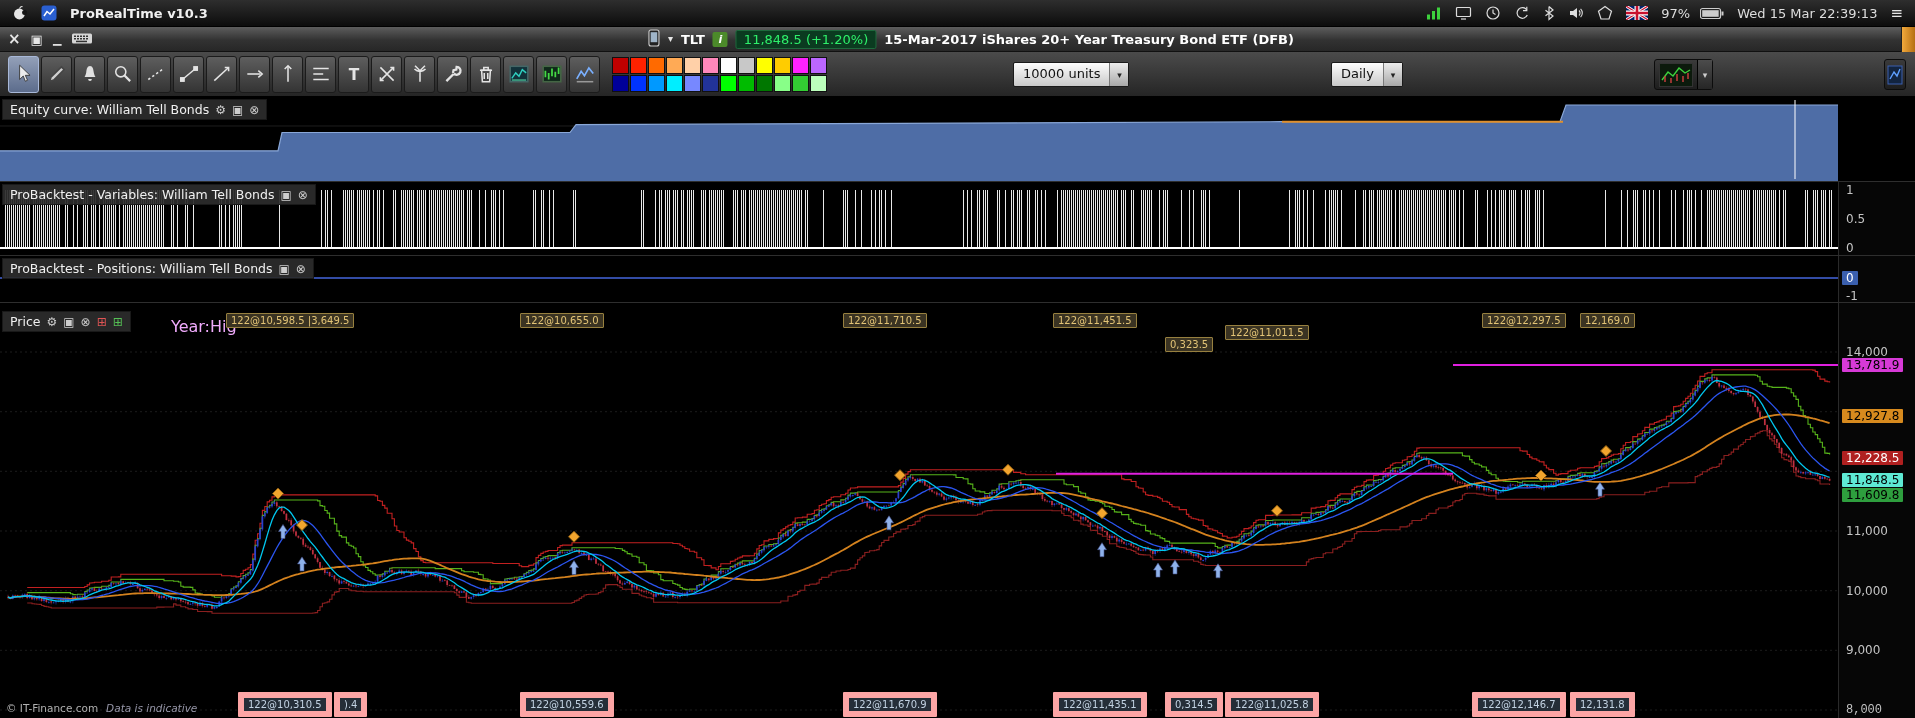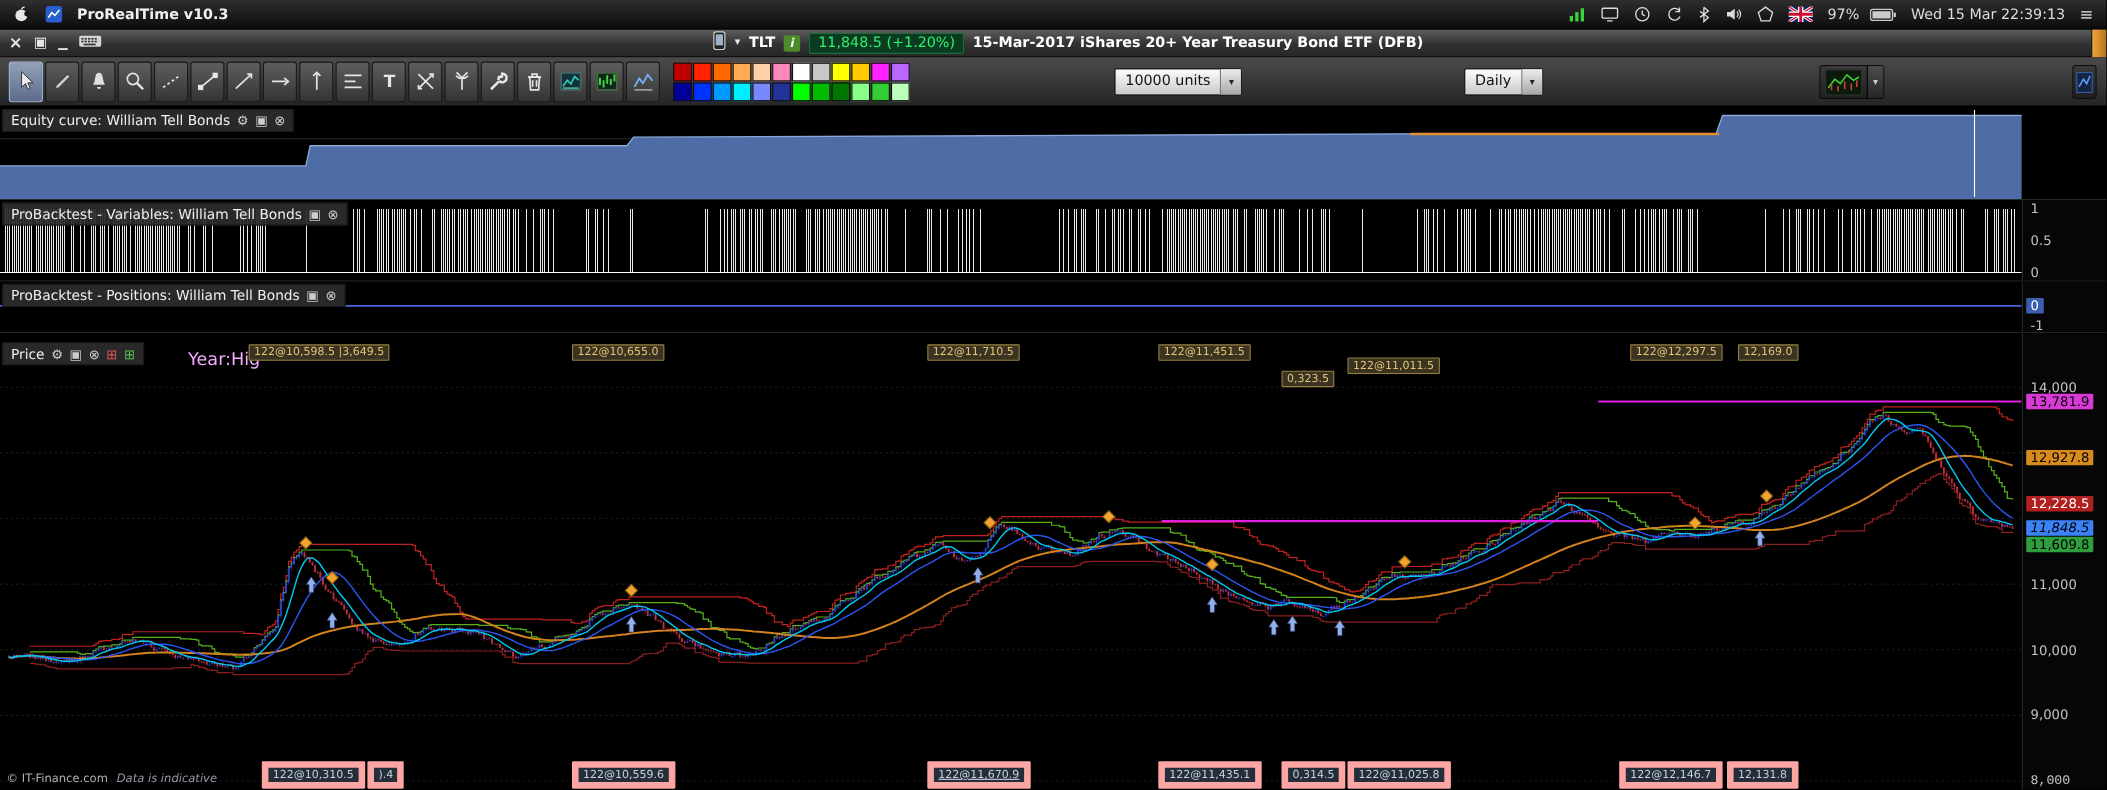--- a/index.html
+++ b/index.html
@@ -434,37 +434,37 @@
   </div>
   <span class="year-label">Year:Hig</span>
   <div class="copyright">
     <span>© IT-Finance.com</span><span class="indic">Data is indicative</span>
   </div>
   <div class="axis">
       <div class="axis-label" style="top: 49px;">14,000</div>
       <div class="axis-label" style="top: 62.0131px; background: rgb(215, 58, 215); color: rgb(0, 0, 0);">13,781.9</div>
       <div class="axis-label" style="top: 112.974px; background: rgb(215, 138, 30); color: rgb(0, 0, 0);">12,927.8</div>
       <div class="axis-label" style="top: 154.698px; background: rgb(176, 32, 32); color: rgb(255, 255, 255);">12,228.5</div>
-      <div class="axis-label" style="top: 177.371px; background: #3b82f6; color: rgb(0, 0, 0); font-style: italic;">11,848.5</div>
+      <div class="axis-label" style="top: 177.371px; background: #5eead4; color: rgb(0, 0, 0);">11,848.5</div>
       <div class="axis-label" style="top: 191.613px; background: rgb(46, 158, 62); color: rgb(0, 0, 0);">11,609.8</div>
       <div class="axis-label" style="top: 227.998px;">11,000</div>
       <div class="axis-label" style="top: 287.663px;">10,000</div>
       <div class="axis-label" style="top: 347.329px;">9,000</div>
       <div class="axis-label" style="top: 406.995px; font-family: Liberation Mono, monospace;">8,000</div>
     </div>
 <div class="trade-label top" style="left: 226px; top: 10px;">122@10,598.5 |3,649.5</div>
     <div class="trade-label top" style="left: 520px; top: 10px;">122@10,655.0</div>
     <div class="trade-label top" style="left: 843px; top: 10px;">122@11,710.5</div>
     <div class="trade-label top" style="left: 1053px; top: 10px;">122@11,451.5</div>
     <div class="trade-label top" style="left: 1165px; top: 10px; margin-top: 24px;">0,323.5</div>
     <div class="trade-label top" style="left: 1225px; top: 22px;">122@11,011.5</div>
     <div class="trade-label top" style="left: 1482px; top: 10px;">122@12,297.5</div>
     <div class="trade-label top" style="left: 1580px; top: 10px;">12,169.0</div>
     <div class="trade-label bottom" style="left: 238px; top: 389px;">122@10,310.5</div>
     <div class="trade-label bottom" style="left: 334px; top: 389px;">).4</div>
     <div class="trade-label bottom" style="left: 520px; top: 389px;">122@10,559.6</div>
-    <div class="trade-label bottom" style="left: 843px; top: 389px; text-decoration: underline;">122@11,670.9</div>
+    <div class="trade-label bottom" style="left: 843px; top: 389px;">122@11,670.9</div>
     <div class="trade-label bottom" style="left: 1053px; top: 389px;">122@11,435.1</div>
     <div class="trade-label bottom" style="left: 1165px; top: 389px;">0,314.5</div>
     <div class="trade-label bottom" style="left: 1225px; top: 389px;">122@11,025.8</div>
     <div class="trade-label bottom" style="left: 1472px; top: 389px;">122@12,146.7</div>
     <div class="trade-label bottom" style="left: 1570px; top: 389px;">12,131.8</div>
   </div>
 
 </body></html>

